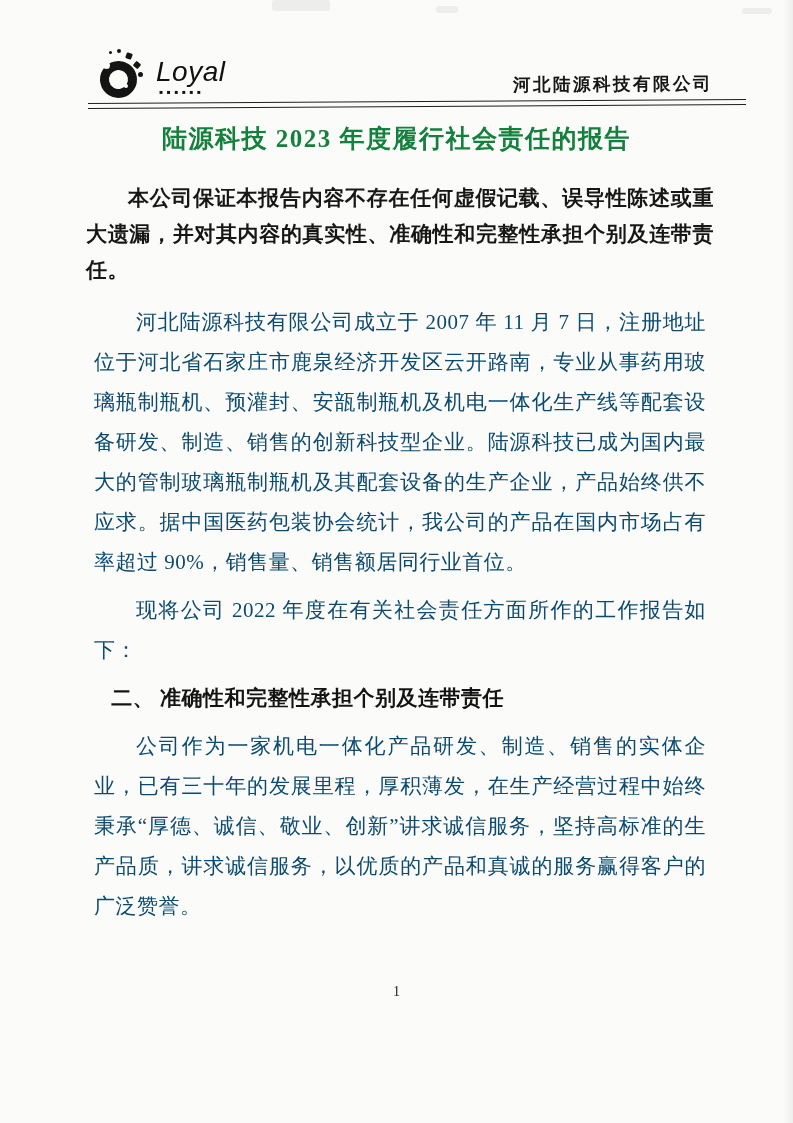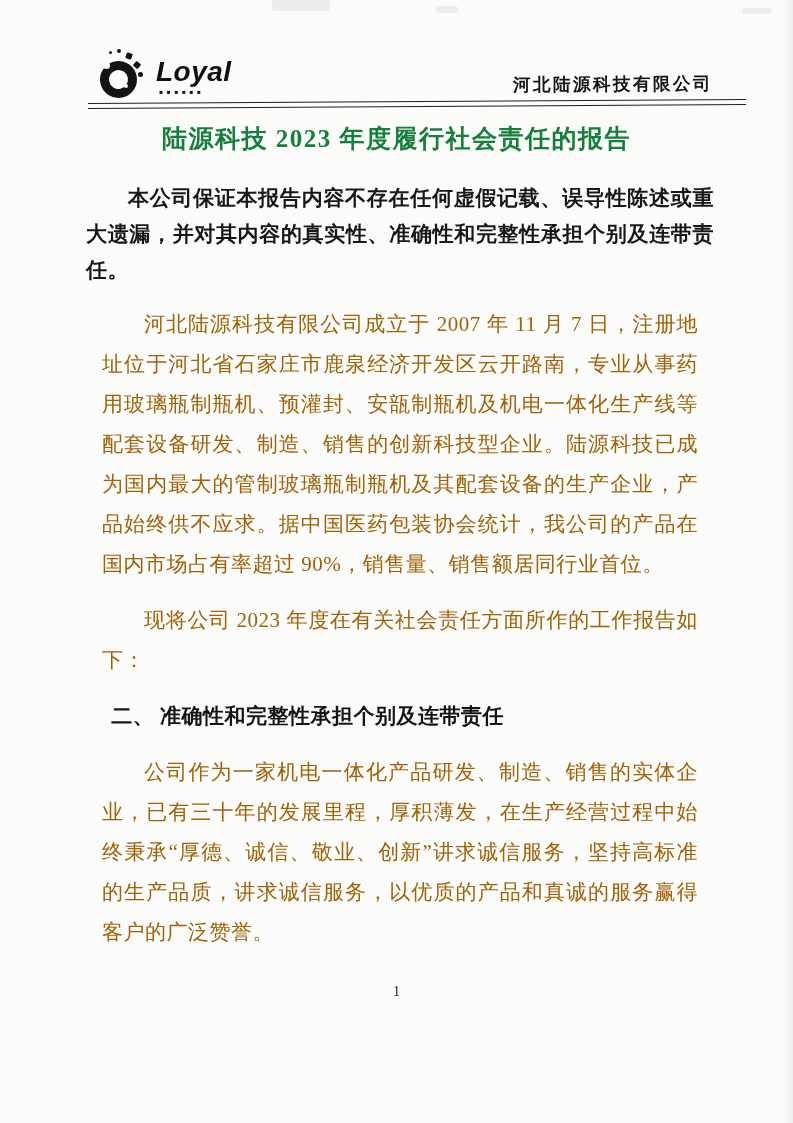--- a/index.html
+++ b/index.html
@@ -28,41 +28,41 @@
   .ring-hole-a{position:absolute;left:5px;top:14px;width:7px;height:7px;background:#fbfbf9;border-radius:50%;}
   .ring-hole-b{position:absolute;left:26px;top:36px;width:4px;height:4px;background:#fbfbf9;border-radius:50%;}
   .ldot{position:absolute;background:#141414;}
   .ldot.a{left:19px;top:1px;width:4px;height:4px;border-radius:50%;}
   .ldot.b{left:28px;top:5px;width:6px;height:6px;border-radius:1px;transform:rotate(20deg);}
   .ldot.c{left:36px;top:14px;width:6px;height:6px;border-radius:1px;transform:rotate(40deg);}
   .ldot.d{left:40px;top:24px;width:5px;height:5px;border-radius:50%;}
   .ldot.e{left:11px;top:3px;width:3px;height:3px;border-radius:50%;}
   .logo-text{margin-left:6px;margin-top:10px;}
   .logo-word{font-family:"Liberation Sans","DejaVu Sans",sans-serif;
-    font-weight:700;font-style:italic;font-size:28px;line-height:28px;
+    font-weight:400;font-style:italic;font-size:28px;line-height:28px;
     letter-spacing:0.5px;color:#101010;}
   .logo-sub{font-family:"DejaVu Sans",sans-serif;font-size:6px;line-height:8px;
     letter-spacing:3.5px;color:#141414;margin-top:2px;margin-left:3px;}
   .company-name{position:absolute;right:0;bottom:6px;
     font-size:17.5px;font-weight:700;letter-spacing:2.5px;
     transform:rotate(-0.4deg);color:#161616;}
 
   .rule{position:absolute;top:101px;left:88px;width:658px;height:4px;
     border-top:1.6px solid #1f1f1f;border-bottom:1.6px solid #1f1f1f;
     transform:rotate(-0.35deg);}
 
   .title{position:absolute;top:122px;left:0;right:0;text-align:center;
     font-size:25px;font-weight:700;letter-spacing:1.5px;color:#15803d;}
 
   .content{position:absolute;top:180px;left:86px;width:628px;}
   .disclaimer{font-weight:700;font-size:21px;line-height:36px;
     text-indent:2em;text-align:justify;letter-spacing:0.5px;
     color:#171717;margin:0 0 14px 0;}
   .para{font-size:21px;line-height:40px;text-indent:2em;text-align:justify;
-    letter-spacing:0.5px;margin:16px;color:#a16207;}
+    letter-spacing:0.5px;margin:8px;color:#0c4a6e;}
   .lead{margin-top:0;}
   .heading{font-size:21px;line-height:40px;font-weight:700;
     letter-spacing:0.5px;margin:0;text-indent:1.2em;color:#141414;}
 
   .page-number{position:absolute;top:984px;left:0;right:0;text-align:center;
     font-size:14px;color:#222;}
 </style>
 </head>
 <body>
 
@@ -93,20 +93,20 @@
     <div class="company-name">河北陆源科技有限公司</div>
   </div>
 
   <div class="rule"></div>
 
   <div class="title">陆源科技 2023 年度履行社会责任的报告</div>
 
   <div class="content">
     <p class="disclaimer">本公司保证本报告内容不存在任何虚假记载、误导性陈述或重大遗漏，并对其内容的真实性、准确性和完整性承担个别及连带责任。</p>
     <p class="para">河北陆源科技有限公司成立于 2007 年 11 月 7 日，注册地址位于河北省石家庄市鹿泉经济开发区云开路南，专业从事药用玻璃瓶制瓶机、预灌封、安瓿制瓶机及机电一体化生产线等配套设备研发、制造、销售的创新科技型企业。陆源科技已成为国内最大的管制玻璃瓶制瓶机及其配套设备的生产企业，产品始终供不应求。据中国医药包装协会统计，我公司的产品在国内市场占有率超过 90%，销售量、销售额居同行业首位。</p>
-    <p class="para lead">现将公司 2023 年度在有关社会责任方面所作的工作报告如下：</p>
+    <p class="para lead">现将公司 2022 年度在有关社会责任方面所作的工作报告如下：</p>
     <p class="heading">二、 准确性和完整性承担个别及连带责任</p>
     <p class="para">公司作为一家机电一体化产品研发、制造、销售的实体企业，已有三十年的发展里程，厚积薄发，在生产经营过程中始终秉承“厚德、诚信、敬业、创新”讲求诚信服务，坚持高标准的生产品质，讲求诚信服务，以优质的产品和真诚的服务赢得客户的广泛赞誉。</p>
   </div>
 
   <div class="page-number">1</div>
 
 </div>
 
 </body></html>

